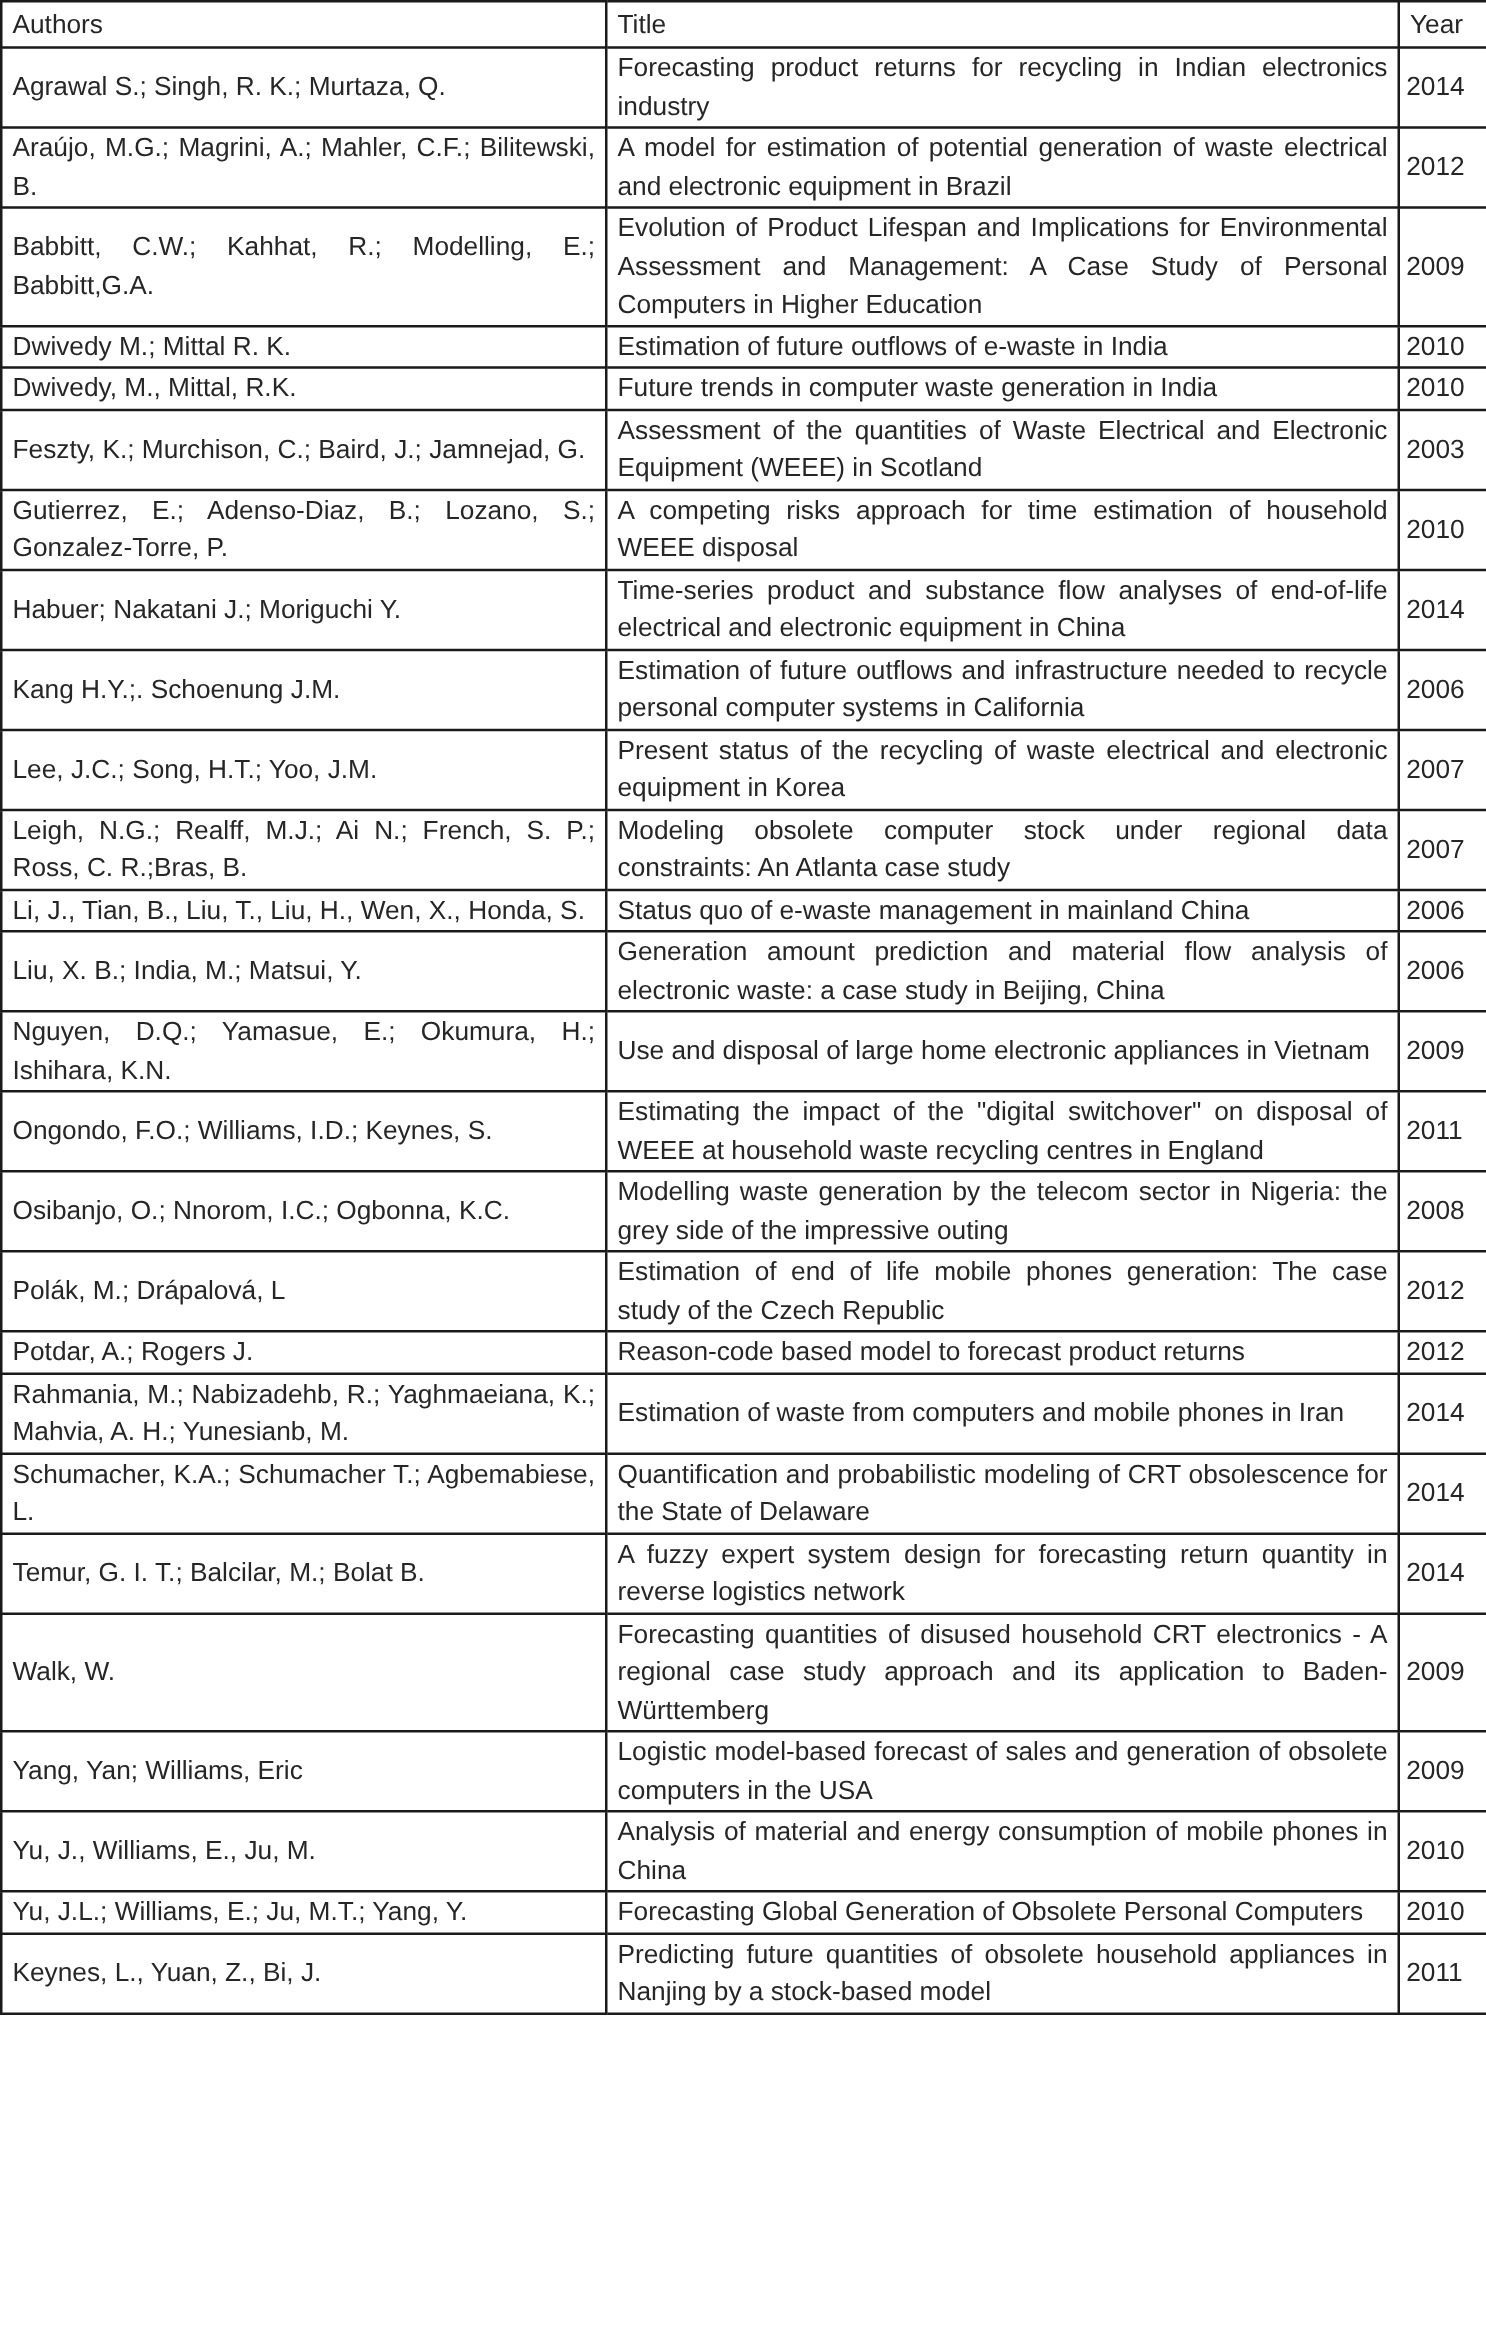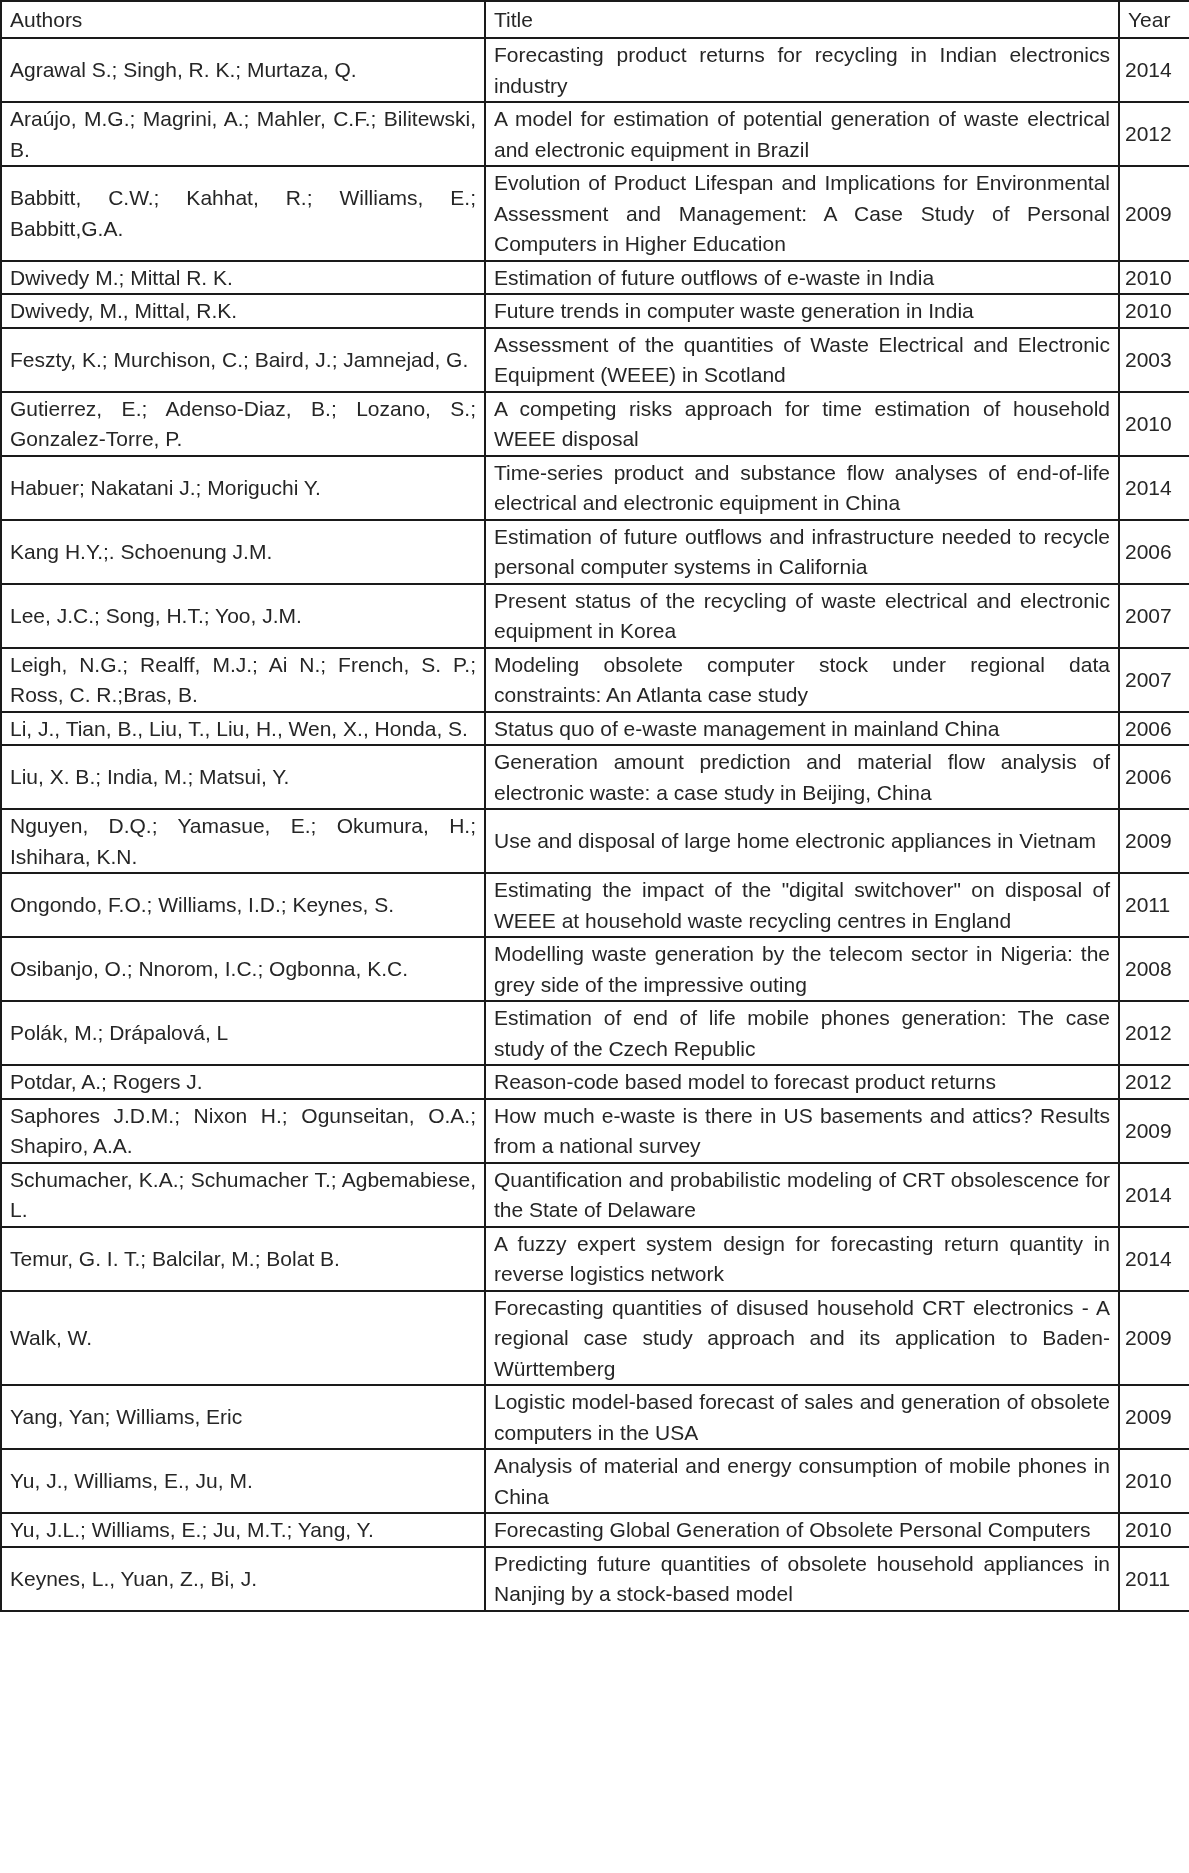--- a/index.html
+++ b/index.html
@@ -48,21 +48,21 @@
         <td class="just">Agrawal S.; Singh, R. K.; Murtaza, Q.</td>
         <td class="just">Forecasting product returns for recycling in Indian electronics industry</td>
         <td class="year">2014</td>
       </tr>
     <tr>
         <td class="just">Araújo, M.G.; Magrini, A.; Mahler, C.F.; Bilitewski, B.</td>
         <td class="just">A model for estimation of potential generation of waste electrical and electronic equipment in Brazil</td>
         <td class="year">2012</td>
       </tr>
     <tr>
-        <td class="just">Babbitt, C.W.; Kahhat, R.; Williams, E.; Babbitt,G.A.</td>
+        <td class="just">Babbitt, C.W.; Kahhat, R.; Modelling, E.; Babbitt,G.A.</td>
         <td class="just">Evolution of Product Lifespan and Implications for Environmental Assessment and Management: A Case Study of Personal Computers in Higher Education</td>
         <td class="year">2009</td>
       </tr>
     <tr>
         <td class="just">Dwivedy M.; Mittal R. K.</td>
         <td class="just">Estimation of future outflows of e-waste in India</td>
         <td class="year">2010</td>
       </tr>
     <tr>
         <td class="just">Dwivedy, M., Mittal, R.K.</td>
@@ -128,23 +128,23 @@
         <td class="just">Polák, M.; Drápalová, L</td>
         <td class="just">Estimation of end of life mobile phones generation: The case study of the Czech Republic</td>
         <td class="year">2012</td>
       </tr>
     <tr>
         <td class="just">Potdar, A.; Rogers J.</td>
         <td class="just">Reason-code based model to forecast product returns</td>
         <td class="year">2012</td>
       </tr>
     <tr>
-        <td class="just">Saphores J.D.M.; Nixon H.; Ogunseitan, O.A.; Shapiro, A.A.</td>
-        <td class="just">How much e-waste is there in US basements and attics? Results from a national survey</td>
-        <td class="year">2009</td>
+        <td class="just">Rahmania, M.; Nabizadehb, R.; Yaghmaeiana, K.; Mahvia, A. H.; Yunesianb, M.</td>
+        <td class="just">Estimation of waste from computers and mobile phones in Iran</td>
+        <td class="year">2014</td>
       </tr>
     <tr>
         <td class="just">Schumacher, K.A.; Schumacher T.; Agbemabiese, L.</td>
         <td class="just">Quantification and probabilistic modeling of CRT obsolescence for the State of Delaware</td>
         <td class="year">2014</td>
       </tr>
     <tr>
         <td class="just">Temur, G. I. T.; Balcilar, M.; Bolat B.</td>
         <td class="just">A fuzzy expert system design for forecasting return quantity in reverse logistics network</td>
         <td class="year">2014</td>

